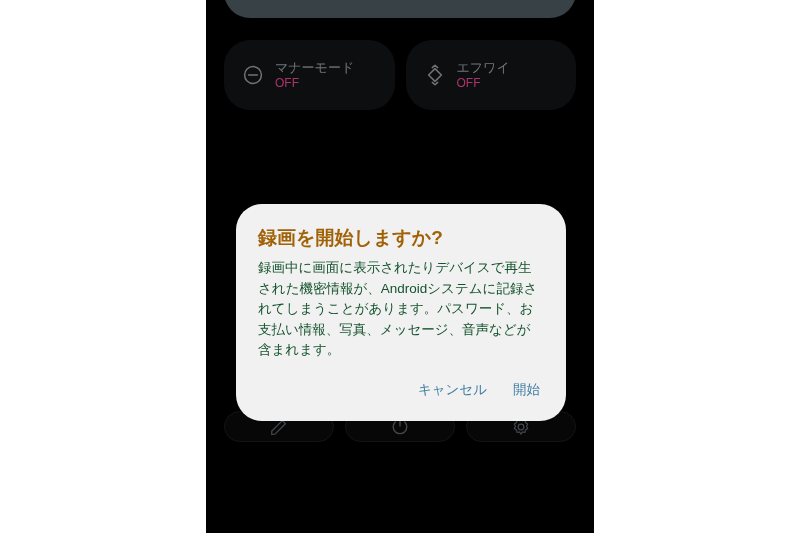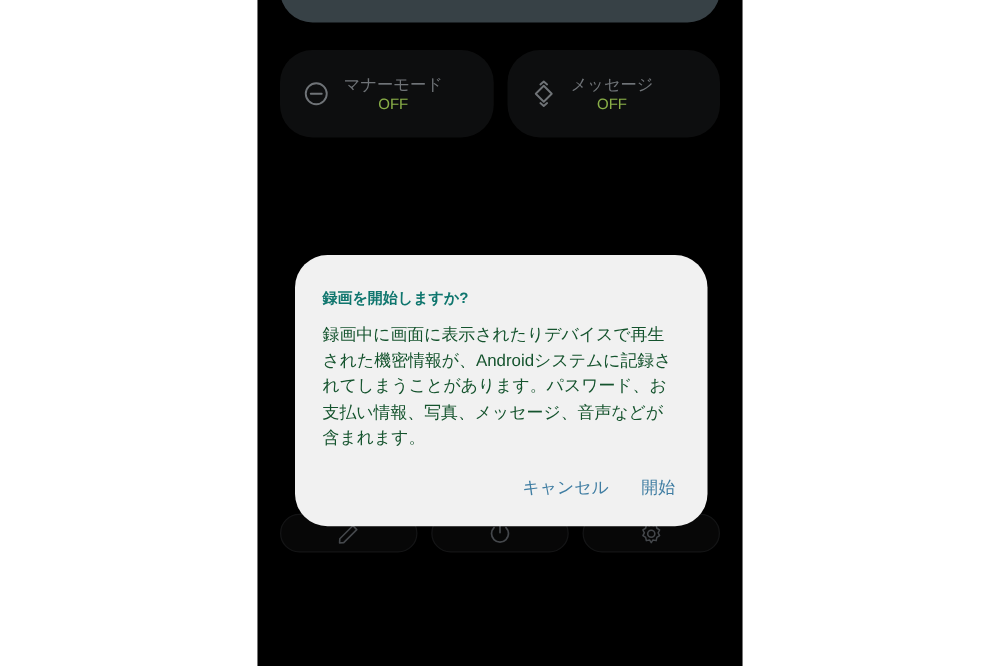--- a/index.html
+++ b/index.html
@@ -92,21 +92,21 @@
     white-space: nowrap;
   }
   .tile-sub {
     font-size: 12px;
     line-height: 15px;
     white-space: nowrap;
   }
   .qs-tile.on .tile-label { color: #111619; font-weight: 400; }
   .qs-tile.on .tile-sub   { color: #1b2125; }
   .qs-tile.off .tile-label { color: #9aa0a6; }
-  .qs-tile.off .tile-sub   { color: #bef264; text-align: center; }
+  .qs-tile.off .tile-sub   { color: #ec4899; }
 
   .tile-chevron {
     position: absolute;
     right: 14px;
     top: 50%;
     transform: translateY(-50%);
     color: #161c20;
     font-size: 15px;
     line-height: 1;
   }
@@ -148,23 +148,23 @@
     position: absolute;
     left: 30px;
     top: 204px;
     width: 330px;
     background: #f1f1f1;
     border-radius: 26px;
     box-sizing: border-box;
     padding: 22px 22px 12px 22px;
   }
   #dialog-title {
-    font-size: 12px;
+    font-size: 19px;
     line-height: 24px;
-    color: #0f766e;
+    color: #a16207;
     margin: 0 0 8px 0;
     letter-spacing: 0px;
   }
   #dialog-body {
     font-size: 13.5px;
     line-height: 20.5px;
     color: #14532d;
     margin: 0;
     letter-spacing: 0px;
   }
@@ -230,21 +230,21 @@
 
         <div class="qs-tile off">
           <span class="tile-icon">
             <svg width="24" height="24" viewBox="0 0 24 24">
               <path d="M12 5.6 L18.4 12 L12 18.4 L5.6 12 Z" fill="none" stroke="#9aa0a6" stroke-width="1.5" stroke-linejoin="round"></path>
               <path d="M9.3 4.6 L12 2.2 L14.7 4.6" fill="none" stroke="#9aa0a6" stroke-width="1.5" stroke-linecap="round" stroke-linejoin="round"></path>
               <path d="M9.3 19.4 L12 21.8 L14.7 19.4" fill="none" stroke="#9aa0a6" stroke-width="1.5" stroke-linecap="round" stroke-linejoin="round"></path>
             </svg>
           </span>
           <span class="tile-text">
-            <span class="tile-label">メッセージ</span>
+            <span class="tile-label">エフワイ</span>
             <span class="tile-sub">OFF</span>
           </span>
         </div>
 
       </div>
     </div>
 
     <div class="qs-footer">
       <div class="footer-btn">
         <svg width="22" height="22" viewBox="0 0 24 24">

